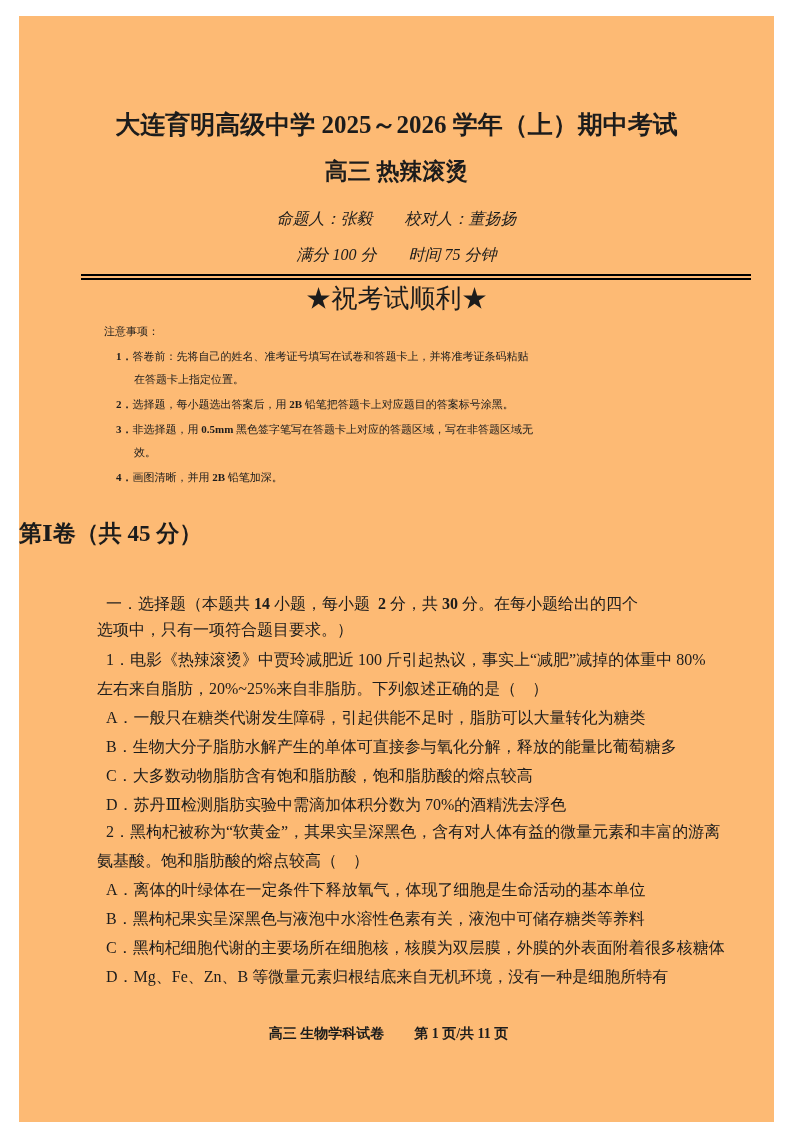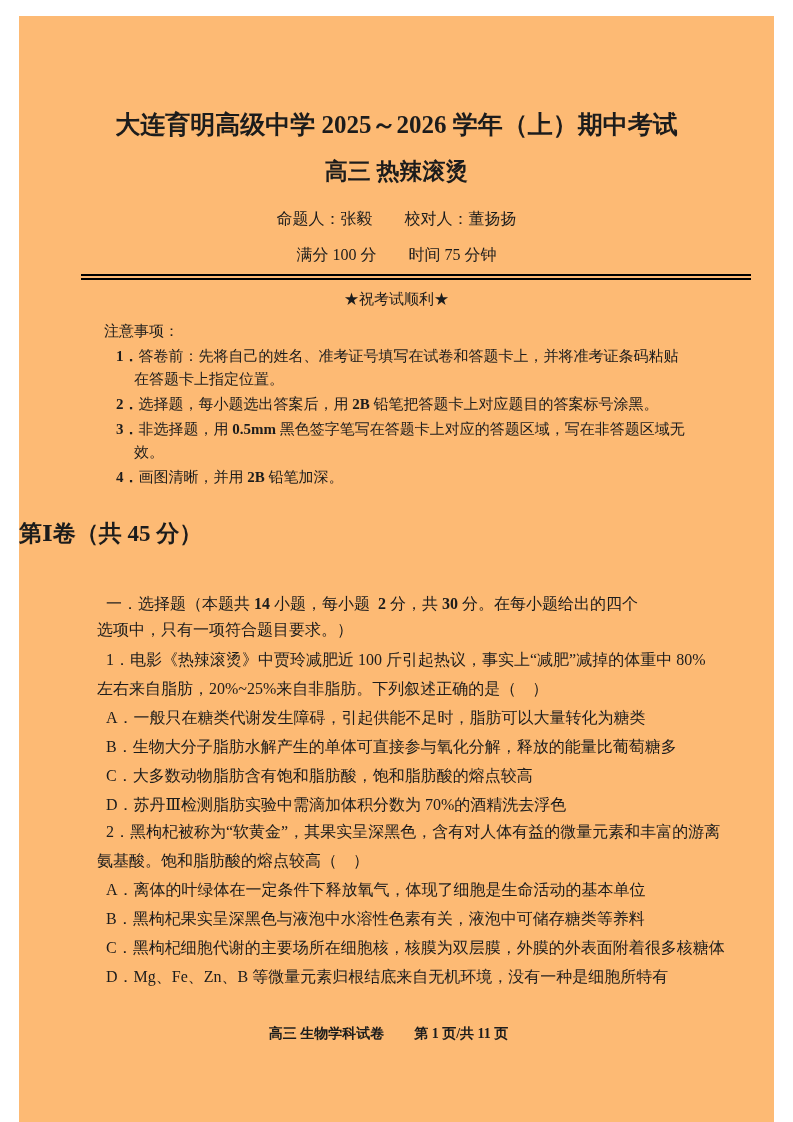--- a/index.html
+++ b/index.html
@@ -12,32 +12,32 @@
     background: #fdba74;
     color: #1c1c1c;
     font-family: "Liberation Serif", "DejaVu Serif", serif;
     overflow: hidden;
   }
   .line { white-space: pre; }
 
   
   .title1 { margin-top: 92px; text-align: center; font-size: 25px; font-weight: bold; line-height: 34px; }
   .title2 { margin-top: 14px; text-align: center; font-size: 23px; font-weight: bold; line-height: 32px; }
-  .meta   { text-align: center; font-size: 16px; line-height: 22px; }
+  .meta   { text-align: center; font-size: 16px; line-height: 22px; font-style: italic; }
   .meta1  { margin-top: 20px; }
   .meta2  { margin-top: 14px; }
 
   
   .double-rule { margin: 8px 23px 0 62px; height: 0; border-top: 6px double #000; }
 
   
-  .wish { margin-top: 4px; text-align: center; font-size: 15px; line-height: 30px; }
+  .wish { margin-top: 4px; text-align: center; font-size: 26px; line-height: 30px; }
 
   
-  .notices { margin: 6px 55px 0 85px; font-size: 15px; line-height: 23px; }
+  .notices { margin: 6px 55px 0 85px; font-size: 11px; line-height: 23px; }
   .notice-item { padding-left: 30px; margin-top: 2px; }
   .n-hang { text-indent: -18px; }
   .b, .rich .b { font-weight: bold; }
 
   
   .section-heading { margin-top: 28px; text-align: left; font-size: 23px; line-height: 34px; }
 
   
   .qblock { margin: 40px 70px 0 78px; font-size: 16px; }
   .intro  { line-height: 26px; }

